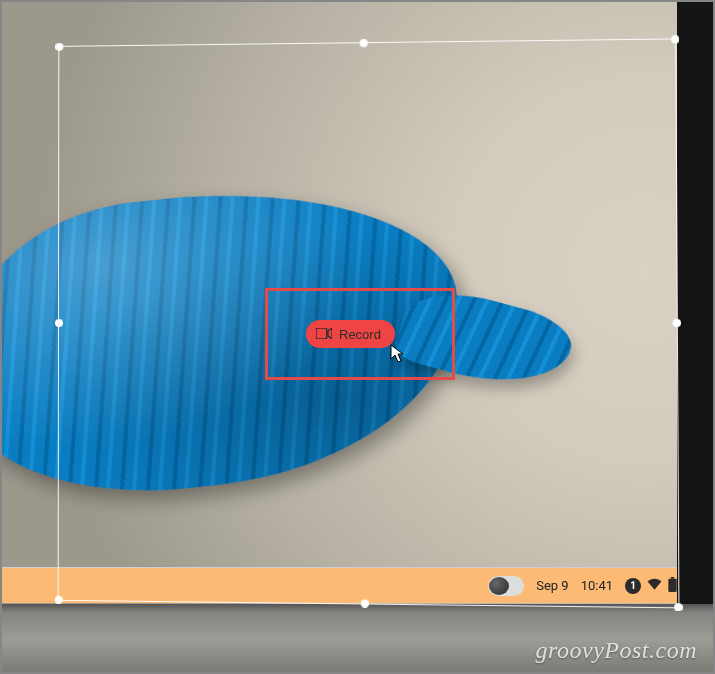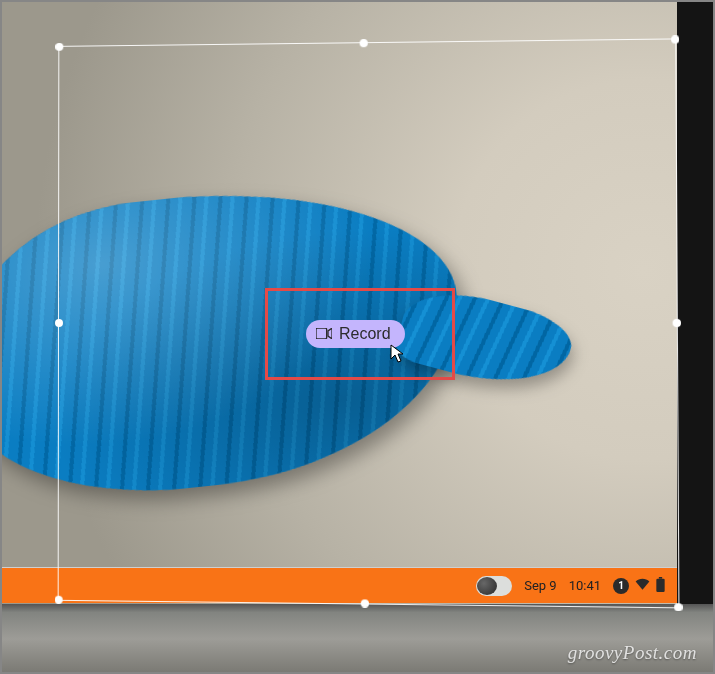--- a/index.html
+++ b/index.html
@@ -84,26 +84,25 @@
           #0166a3 10px 14px,
           #0a7dc2 14px 22px,
           #1590d4 22px 26px);
     }
     .taskbar {
       position: absolute;
       left: 0;
       right: 38px;
       bottom: 71px;
       height: 36px;
-      background: #f97316;
+      background: #fdba74;
       display: flex;
       align-items: center;
       justify-content: flex-end;
       gap: 12px;
-      padding-right: 12px;
       font-size: 13px;
       color: #202124;
       border-top: 1px solid #cfcfcf;
     }
     .pill-toggle {
       width: 36px; height: 20px;
       border-radius: 10px;
       background: #dcdedc;
       position: relative;
     }
@@ -170,45 +169,45 @@
       pointer-events: none;
     }
 
     .record-btn {
       position: absolute;
       left: 306px;
       top: 320px;
       height: 28px;
       padding: 0 14px 0 10px;
       border-radius: 14px;
-      background: #c4b5fd;
+      background: #ef4444;
       display: inline-flex;
       align-items: center;
       gap: 7px;
-      font-size: 16px;
+      font-size: 13px;
       color: #2c2c2c;
       border: none;
       cursor: pointer;
       z-index: 20;
     }
     .cursor {
       position: absolute;
       left: 390px;
       top: 344px;
       z-index: 25;
       pointer-events: none;
     }
 
     .watermark {
       position: absolute;
       right: 18px;
       bottom: 10px;
       font-family: Georgia, 'Times New Roman', serif;
       font-style: italic;
-      font-size: 19px;
+      font-size: 24px;
       color: rgba(249,249,249,.82);
       z-index: 60;
       text-shadow: 0 1px 2px rgba(0,0,0,.4);
       letter-spacing: .5px;
     }
   </style>
 </head>
 <body>
 
 <div class="photo-scene"></div>

